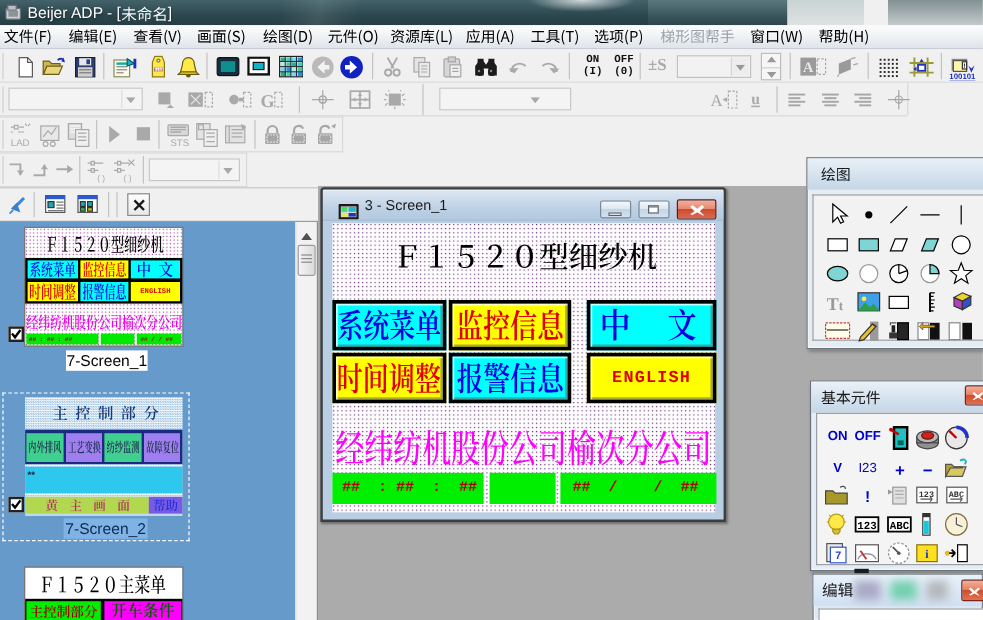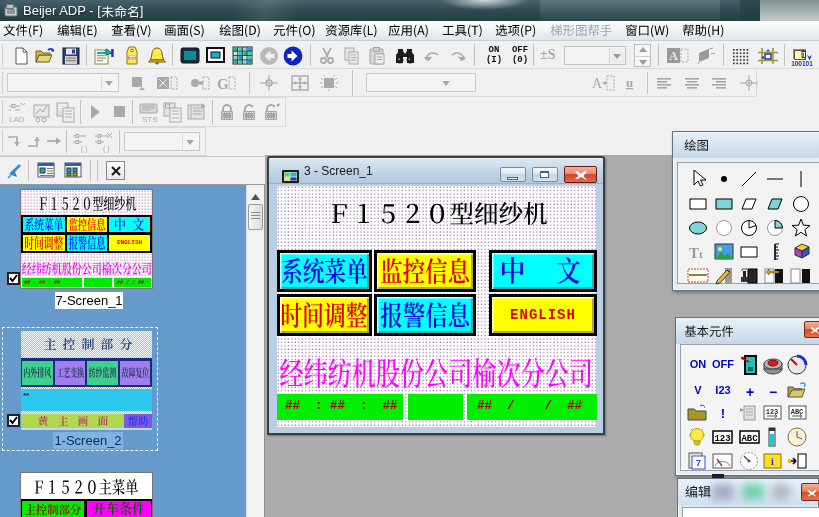--- a/index.html
+++ b/index.html
@@ -1,19 +1,19 @@
 <!DOCTYPE html>
 <html><head><meta charset="utf-8"><style>
 *{margin:0;padding:0;box-sizing:border-box}
 html,body{width:819px;height:517px;overflow:hidden;font-family:"Liberation Sans",sans-serif;background:#f0f0f0}
 .a{position:absolute}
 .sep{position:absolute;width:1px;background:#c3c3c3;top:3px;bottom:3px}
 svg{display:block}
 </style></head><body>
-<div class="a" style="left:0;top:0;width:760px;height:21px;background:linear-gradient(180deg,#44626a,#2c474e 60%,#263f45)">
+<div class="a" style="left:0;top:0;width:656px;height:21px;background:linear-gradient(180deg,#44626a,#2c474e 60%,#263f45)">
 <div class="a" style="left:440px;top:0;width:90px;height:10px;background:radial-gradient(ellipse at 50% 0%,rgba(255,255,255,.75),rgba(255,255,255,0) 70%)"></div>
 <div class="a" style="left:540px;top:0;width:180px;height:21px;background:linear-gradient(180deg,rgba(130,160,160,.35),rgba(90,120,120,.12))"></div>
 <div class="a" style="left:100px;top:0;width:220px;height:21px;background:linear-gradient(100deg,rgba(255,255,255,0) 60%,rgba(255,255,255,.10) 75%,rgba(255,255,255,0) 90%)"></div>
 <div class="a" style="left:740px;top:0;width:79px;height:21px;background:linear-gradient(180deg,rgba(20,50,55,.5),rgba(20,50,55,.2))"></div>
 <svg class="a" style="left:4px;top:3px" width="15" height="15" viewBox="0 0 15 15">
       <rect x="1" y="4" width="12" height="9" rx="1" fill="#cfd3d6" stroke="#6a7277"></rect>
       <rect x="2.5" y="1.5" width="7" height="4" fill="#b9bfc3" stroke="#6a7277"></rect>
       <rect x="3" y="6" width="8" height="5" fill="#8c9499"></rect>
     </svg>
 <div class="a" style="left:23px;top:3px;height:15px;font-size:13px;color:#fff;text-shadow:0 1px 2px rgba(0,0,0,.6);display:flex;align-items:center;white-space:pre">Beijer ADP - [<svg style="position:relative;top:1px" width="39" height="14" viewBox="0 -11.4 39 13.6">
@@ -564,21 +564,21 @@
     <div class="a" style="left:103px;top:83px;width:28px;height:14px;background:#7a5ae0"></div>
     <svg style="position:absolute;left:107px;top:85px" width="20" height="10" viewBox="3.9 -84.3 192.8 92.8" preserveAspectRatio="none">
       <path d="M44.9 -36V-26.3H27.8L17.7 -30.5V4.5H19.1C22.9 4.5 27.1 2.4 27.1 1.6V-23.4H44.9V8.5H46.7C50.2 8.5 54.3 6.7 54.3 5.9V-23.4H72.7V-6.9C72.7 -5.7 72.4 -5.1 70.8 -5.1C68.9 -5.1 61 -5.6 61 -5.7V-4.3C65.1 -3.7 66.9 -2.6 68.2 -1.4C69.4 -0.2 69.7 1.8 69.9 4.4C80.9 3.5 82.3 0 82.3 -5.9V-21.5C84.5 -21.9 86.2 -22.9 86.9 -23.8L76.2 -31.8L71.6 -26.3H54.3V-32.3C56.7 -32.6 57.4 -33.6 57.6 -34.8ZM24.9 -84.3V-74.2H5.3L6.1 -71.3H24.9V-62.8H8.2L9 -59.9H24.9V-58.3C24.9 -55.8 24.7 -53.3 24.4 -51H3.9L4.7 -48.2H23.8C21.8 -40.7 17 -34.3 6.6 -29.3L7.5 -28.1C23.1 -32.6 30.1 -39.6 32.8 -48.2H53.1C54.5 -48.2 55.5 -48.7 55.8 -49.8C52.2 -53.2 46.2 -58.2 46.2 -58.2L40.8 -51H33.5C33.9 -53.3 34.2 -55.8 34.2 -58.3V-59.9H50.3C51.6 -59.9 52.6 -60.4 52.9 -61.5C49.5 -64.7 43.9 -69.3 43.9 -69.3L39 -62.8H34.2V-71.3H52.8C54.2 -71.3 55.2 -71.8 55.5 -72.9C52 -76.3 46.1 -81 46.1 -81L40.9 -74.2H34.2V-80.4C36.6 -80.8 37.3 -81.7 37.5 -83.1ZM59.3 -79.5V-31.3H60.8C65.2 -31.3 68 -33.4 68 -34.1V-76.6H81.9C80.1 -71.7 77.4 -65.2 75.6 -61.3C81.8 -56.9 84.7 -52.9 84.7 -48.3C84.7 -46.4 84.1 -45.5 83 -44.9C82.2 -44.4 81.5 -44.3 80.3 -44.3C78.8 -44.3 75.4 -44.3 73.3 -44.3V-42.9C75.6 -42.6 77.3 -42 78.1 -41.2C78.9 -40.2 79.3 -37.6 79.3 -35.6C89.2 -35.9 92.8 -39.6 92.7 -46.2C92.6 -51.8 88.5 -57.4 78.1 -61.5C82.2 -64.9 87.2 -70.9 90.2 -74.5C92.6 -74.5 94 -74.7 94.8 -75.5L86.6 -84L81.7 -79.5H69.3L59.3 -83.5Z M159.7 -83.3C159.7 -74.4 159.8 -66.1 159.6 -58.2H145.2L146.1 -55.4H159.5C158.6 -29.6 154 -9.1 131 6.8L132.2 8.4C162.2 -6.4 167.7 -28.1 168.9 -55.4H183.4C182.6 -25.5 180.9 -7.4 177.4 -4.1C176.4 -3.1 175.5 -2.8 173.7 -2.8C171.5 -2.8 164.9 -3.4 160.8 -3.8L160.7 -2.2C164.7 -1.4 168.5 -0.1 170.1 1.4C171.5 2.7 171.9 5 171.9 7.9C177.1 8 181.3 6.5 184.4 3.3C189.5 -2.1 191.5 -19.5 192.4 -53.9C194.6 -54.2 195.9 -54.8 196.7 -55.7L187.5 -63.6L182.4 -58.2H169C169.2 -64.9 169.2 -71.9 169.3 -79.2C171.7 -79.6 172.7 -80.5 172.9 -82ZM119.3 -73H134.4V-55.7H119.3ZM102.1 -10.5 106.6 1.4C107.7 1.1 108.8 0.2 109.3 -1.1C128.5 -8.1 142.2 -13.9 151.6 -18.2L151.4 -19.6L143.2 -17.9V-71.4C145.2 -71.8 146.7 -72.6 147.3 -73.4L138.1 -80.8L133.4 -75.9H120.5L110.7 -80.2V-11.9ZM119.3 -52.8H134.4V-35.3H119.3ZM119.3 -32.4H134.4V-16.2L119.3 -13.4Z" fill="#2233dd"></path>
     </svg>
   </div>
 <div class="a" style="left:7px;top:414px;width:13px;height:13px;background:#fff;border:2px solid #222">
     <svg width="9" height="9" viewBox="0 0 9 9">
       <path d="M1 4l2.5 3L8 1" stroke="#000" stroke-width="2" fill="none"></path>
     </svg>
   </div>
-<div class="a" style="left:53px;top:432px;width:70px;height:17px;background:#7fb2e5;color:#102a50;font-size:13px;text-align:center;line-height:17px">1-Screen_2</div>
+<div class="a" style="left:53px;top:432px;width:70px;height:17px;background:#7fb2e5;color:#102a50;font-size:13px;text-align:center;line-height:17px">7-Screen_2</div>
 <div class="a" style="left:21px;top:473px;width:131px;height:44px;background:#fff;outline:1px solid #777">
     <svg style="position:absolute;left:14px;top:6px" width="103" height="16" viewBox="21.6 -84.2 775.0 92.5" preserveAspectRatio="none">
       <path d="M21.6 -71.5 31.7 -70.8C31.8 -60.7 31.8 -50.3 31.8 -40.1V-34.8C31.8 -24.5 31.8 -14.2 31.7 -4.1L21.6 -3.3V0H53.5V-3.3L42.3 -4.2C42.2 -13.8 42.2 -23.9 42.2 -35.3H66L67.4 -24.9H71.3V-49.1H67.4L66 -39H42.2C42.2 -50.4 42.2 -61.1 42.3 -71.3H73.9L76.8 -56.5H82.2L81.3 -74.8H21.6Z M145.5 0H172.8V-3L156.3 -3.9L156.1 -24.5V-57.9L156.6 -75.1L155.1 -76.5L131.2 -70.1V-66.7L145.8 -69.3V-24.5L145.6 -3.9L128.5 -3V0Z M248.3 1.8C266.5 1.8 276.8 -8.6 276.8 -23.2C276.8 -36.6 268.6 -46.2 251.4 -46.2C245.2 -46.2 239.9 -44.8 235.2 -42.3L237 -66.4H274.3V-74.9H233.5L230.9 -38.5L233.1 -37.6C238.1 -40.5 242.5 -41.6 248 -41.6C258.9 -41.6 265.8 -35 265.8 -22.5C265.8 -9.3 258.7 -1.6 247.6 -1.6C243 -1.6 239.7 -2.3 236.6 -3.8C234.6 -15.4 232.6 -16.7 229.4 -16.7C227.4 -16.7 225.6 -15.7 224.9 -13.6C226.4 -3.9 235.4 1.8 248.3 1.8Z M325.6 0H376.1V-8.4H332.9C363.5 -35.7 372.2 -45 372.2 -57.1C372.2 -68.5 365 -76.6 349.5 -76.6C338.1 -76.6 328.6 -72.1 326.4 -61.9C327.3 -59.8 329.1 -58.6 331.2 -58.6C334.8 -58.6 336.3 -59.9 339 -72C341.5 -72.9 343.9 -73.2 346.6 -73.2C356.3 -73.2 361.4 -66.5 361.4 -57.2C361.4 -45.2 355.2 -37.3 325.6 -5.8Z M450 1.8C464.4 1.8 478.2 -9.6 478.2 -37.4C478.2 -65.4 464.4 -76.6 450 -76.6C435.5 -76.6 421.8 -65.4 421.8 -37.4C421.8 -9.6 435.5 1.8 450 1.8ZM450 -1.5C441.1 -1.5 432.8 -10.3 432.8 -37.4C432.8 -64.5 441.1 -73.3 450 -73.3C458.8 -73.3 467.2 -64.4 467.2 -37.4C467.2 -10.4 458.8 -1.5 450 -1.5Z M534.6 -83.9 533.8 -83C540.5 -78.8 548.8 -71.2 551.9 -64.7C561.5 -59.8 565.5 -79.3 534.6 -83.9ZM503.9 0.8 504.7 3.7H593.6C595 3.7 596 3.2 596.3 2.1C592.3 -1.5 585.8 -6.4 585.8 -6.4L580 0.8H554.1V-28.9H584.9C586.3 -28.9 587.4 -29.4 587.6 -30.4C583.7 -33.9 577.5 -38.7 577.5 -38.7L572 -31.8H554.1V-57.5H589.2C590.6 -57.5 591.6 -58 591.9 -59.1C587.9 -62.6 581.4 -67.5 581.4 -67.5L575.8 -60.4H510.6L511.5 -57.5H545.6V-31.8H514.8L515.6 -28.9H545.6V0.8Z M617.8 -50.3 616.7 -49.7C620.3 -45.6 624.1 -39.1 624.6 -33.7C632 -27.7 639.2 -43.2 617.8 -50.3ZM641.1 -53.3 640 -52.7C642.7 -49.1 645.6 -43.3 645.9 -38.5C652.8 -32.7 660.5 -46.7 641.1 -53.3ZM678.1 -65.9C662.9 -61.4 634.3 -56.8 610.9 -55.3L611.1 -53.4C635.3 -53.2 662.4 -55.5 680.4 -58.6C683 -57.5 684.9 -57.5 685.9 -58.3ZM674.5 -55C670.5 -46.2 665.1 -37.1 660.6 -31.8L661.9 -30.6C668.4 -34.7 675.5 -41.2 681.1 -48.3C683.2 -47.9 684.5 -48.6 685 -49.6ZM645.6 -36.4V-26.7H605L605.8 -23.8H638.2C630.5 -12.9 618 -2.6 603.5 4L604.3 5.6C621.5 0.1 635.8 -8.3 645.6 -19.2V8.2H647.1C650.1 8.2 653.7 6.6 653.7 5.7V-23.8H654.7C662.2 -10.8 675 -1.2 689.5 4C690.5 0 693.1 -2.7 696.5 -3.4L696.6 -4.5C682.4 -7.3 666.4 -14.4 657.3 -23.8H692.5C694 -23.8 695 -24.3 695.3 -25.4C691.6 -28.8 685.5 -33.5 685.5 -33.5L680.1 -26.7H653.7V-32.6C656.2 -32.9 657 -33.9 657.2 -35.3ZM659.1 -83.9V-73.6H639.2V-80.3C641.7 -80.7 642.6 -81.6 642.8 -83L631.4 -84V-73.6H603.8L604.6 -70.7H631.4V-61.5H632.9C635.8 -61.5 639.2 -62.9 639.2 -63.5V-70.7H659.1V-63.7H660.5C663.5 -63.7 666.9 -65 666.9 -65.7V-70.7H693.4C694.8 -70.7 695.8 -71.2 696.1 -72.3C692.5 -75.7 686.6 -80.3 686.6 -80.3L681.4 -73.6H666.9V-80.2C669.4 -80.6 670.3 -81.5 670.5 -82.9Z M725 -82.9 724 -82.2C728.5 -77.7 733.7 -70.4 735 -64.4C743.4 -58.6 749.5 -75.9 725 -82.9ZM774.5 -46.4H754V-59.3H774.5ZM774.5 -43.4V-30H754V-43.4ZM724.9 -46.4V-59.3H745.8V-46.4ZM724.9 -43.4H745.8V-30H724.9ZM786.1 -22 780.3 -14.9H754V-27H774.5V-22.9H775.8C778.6 -22.9 782.5 -24.8 782.6 -25.6V-58C784.6 -58.4 786.1 -59.1 786.7 -59.9L777.7 -66.8L773.5 -62.2H757.8C763.3 -66.1 769.3 -71.6 774.3 -77.4C776.5 -77.1 777.8 -77.9 778.4 -78.8L767.2 -84.2C763.5 -76 758.7 -67.4 754.8 -62.2H725.6L717 -66V-21.9H718.2C721.5 -21.9 724.9 -23.7 724.9 -24.5V-27H745.8V-14.9H703.3L704.2 -12H745.8V8.3H747.1C751.4 8.3 754 6.4 754 5.8V-12H793.9C795.3 -12 796.3 -12.5 796.6 -13.6C792.6 -17.1 786.1 -22 786.1 -22Z" fill="#000"></path>
     </svg>
     <div class="a" style="left:0px;top:26px;width:131px;height:18px;background:#000"></div>
     <div class="a" style="left:1px;top:28px;width:62px;height:16px;background:#00ee00"></div>
     <svg style="position:absolute;left:4px;top:31px" width="56" height="11" viewBox="3.6 -85.1 494.4 93.7" preserveAspectRatio="none">
       <path d="M34.1 -84.1 33.3 -83.2C39.8 -78.9 47.6 -71.1 50.5 -64.4C61.5 -58.7 66.7 -80.5 34.1 -84.1ZM3.6 1 4.4 3.9H93.8C95.2 3.9 96.3 3.4 96.6 2.3C92.1 -1.6 85 -6.9 85 -6.9L78.7 1H55V-28.9H85.3C86.8 -28.9 87.9 -29.4 88.1 -30.5C83.9 -34.2 77.1 -39.3 77.1 -39.3L71.1 -31.7H55V-57.4H89.5C90.9 -57.4 91.9 -57.9 92.2 -59C88 -62.8 80.9 -68.1 80.9 -68.1L74.7 -60.3H10.3L11.1 -57.4H44.6V-31.7H14.5L15.3 -28.9H44.6V1Z M165.3 -55.5 153.8 -60.9C149.6 -50.4 142.9 -40.6 136.6 -34.9L137.8 -33.7C146.3 -37.8 154.8 -44.7 161.2 -54.1C163.3 -53.7 164.7 -54.4 165.3 -55.5ZM156.6 -84.4 155.7 -83.8C158.9 -80.1 162.1 -74 162.4 -68.7C170.8 -61.6 180 -78.8 156.6 -84.4ZM131.1 -68.1 126.5 -61.4H125.3V-80.5C127.7 -80.8 128.7 -81.7 129 -83.2L116.2 -84.5V-61.4H103.3L104.1 -58.5H116.2V-37.9C110.3 -36 105.4 -34.5 102.3 -33.8L106.5 -22.7C107.6 -23.1 108.5 -24.3 108.8 -25.5L116.2 -29.8V-5C116.2 -3.7 115.7 -3.2 114 -3.2C112 -3.2 102.6 -3.8 102.6 -3.8V-2.3C107.1 -1.6 109.3 -0.5 110.8 1.1C112.1 2.7 112.6 5.1 112.9 8.3C124 7.2 125.3 2.9 125.3 -4.1V-35.5C130.7 -39 135.2 -42.1 138.9 -44.6L138.5 -45.8C134.1 -44.1 129.6 -42.5 125.3 -41V-58.5H135.9C134.9 -57.1 134.6 -55.4 135.4 -53.7C137 -50.6 141.4 -50.7 143.3 -52.9C145.1 -55 146 -58.9 145.3 -64H184L181.8 -54.4C178.5 -56.4 174.2 -58.3 168.7 -59.8L167.7 -59C173.3 -53.5 181 -44.7 184 -38C191.6 -33.9 196.3 -44.1 184.2 -52.9C187.2 -55.8 191 -59.7 193.4 -62.3C195.3 -62.4 196.4 -62.6 197.2 -63.4L188.5 -71.8L183.5 -66.8H144.8C144.4 -68.5 143.8 -70.4 143.1 -72.3L141.5 -72.4C142.3 -68.4 140.3 -63.3 138.5 -61C135.4 -64.2 131.1 -68.1 131.1 -68.1ZM181.3 -38.4 175.6 -31.2H140.2L141 -28.3H159.7V1.3H132.5L133.3 4.2H194.5C196 4.2 197 3.7 197.3 2.6C193.3 -1 186.9 -6 186.9 -6L181.2 1.3H169.2V-28.3H188.8C190.3 -28.3 191.3 -28.8 191.6 -29.9C187.7 -33.5 181.3 -38.4 181.3 -38.4Z M265.2 -76.4V-13H266.9C270 -13 273.6 -14.7 273.6 -15.7V-72.6C276.1 -72.9 276.9 -73.9 277.1 -75.2ZM283.2 -82.7V-4C283.2 -2.6 282.7 -2 281.1 -2C279.1 -2 269.4 -2.7 269.4 -2.7V-1.2C273.9 -0.6 276.1 0.5 277.6 1.9C279.1 3.4 279.6 5.5 279.8 8.4C290.7 7.4 292 3.4 292 -3.3V-78.7C294.5 -79 295.5 -80 295.7 -81.4ZM208 -36.4V1.1H209.3C212.9 1.1 216.7 -0.9 216.7 -1.7V-33.5H227.4V8.3H229.1C232.5 8.3 236.3 6.1 236.3 5V-33.5H247.2V-11C247.2 -9.9 246.9 -9.4 245.7 -9.4C244.4 -9.4 240 -9.8 240 -9.8V-8.3C242.6 -7.8 243.9 -6.8 244.6 -5.6C245.5 -4.2 245.7 -2 245.8 0.6C254.9 -0.3 256.1 -3.9 256.1 -10.1V-31.9C258.1 -32.2 259.6 -33.2 260.2 -33.9L250.4 -41.2L246.2 -36.4H236.3V-48.2H259.8C261.2 -48.2 262.2 -48.7 262.4 -49.8C258.8 -53.1 252.8 -57.8 252.8 -57.8L247.6 -51H236.3V-64.2H257C258.4 -64.2 259.5 -64.7 259.7 -65.8C256.1 -69.2 250.2 -73.9 250.2 -73.9L245.1 -67.1H236.3V-79.8C238.9 -80.2 239.7 -81.2 239.9 -82.6L227.4 -83.9V-67.1H217.2C218.8 -69.8 220.3 -72.7 221.6 -75.7C223.8 -75.7 224.9 -76.5 225.3 -77.7L212.9 -81.3C211.2 -71.3 208 -60.8 204.6 -53.9L206.1 -53C209.5 -56 212.6 -59.8 215.5 -64.2H227.4V-51H202.9L203.6 -48.2H227.4V-36.4H217.2L208 -40.2Z M322.3 -84.3 321.3 -83.7C324 -80.7 326.6 -75.5 326.6 -71.1C334.6 -64.4 343.9 -80.2 322.3 -84.3ZM347.9 -76.2 342.4 -69.4H305.6L306.4 -66.5H355C356.4 -66.5 357.4 -67 357.7 -68.1C353.9 -71.5 347.9 -76.2 347.9 -76.2ZM313.9 -63.9 312.7 -63.4C315.2 -58.7 317.8 -51.5 317.7 -45.8C325 -38.6 334.2 -53.9 313.9 -63.9ZM350.1 -49.9 344.6 -42.9H336.6C341.3 -48.3 346.1 -55 348.6 -59.1C350.8 -58.9 351.9 -59.9 352.2 -60.9L339.4 -65.3C338.6 -60.2 336.4 -50.1 334.3 -42.9H304.1L304.9 -40H357.4C358.8 -40 359.9 -40.5 360.1 -41.6C356.3 -45.1 350.1 -49.9 350.1 -49.9ZM321.2 -4.8V-26.6H340.6V-4.8ZM312.5 -33.5V6.8H314C318.5 6.8 321.2 5.1 321.2 4.4V-2H340.6V4.9H342.2C346.7 4.9 349.8 3 349.8 2.6V-26C351.9 -26.4 352.9 -26.9 353.5 -27.8L344.7 -34.6L340.3 -29.5H322.4ZM361.2 -81V8.6H362.8C367.5 8.6 370.3 6.3 370.3 5.6V-73H383.3C381.2 -64.5 377.5 -52 375 -45.2C383 -37.6 386.2 -29.7 386.2 -22.1C386.2 -18.4 385.3 -16.4 383.4 -15.4C382.5 -15 381.9 -14.9 380.8 -14.9C379 -14.9 374.5 -14.9 371.9 -14.9V-13.4C374.7 -13 376.8 -12.2 377.7 -11.2C378.7 -10 379.2 -6.6 379.2 -3.9C391.1 -4.2 395.3 -9.6 395.2 -19.6C395.2 -28.3 390.2 -37.9 377.5 -45.5C382.8 -52.1 389.7 -63.8 393.4 -70.5C395.8 -70.5 397.2 -70.8 398 -71.7L388.2 -81L382.8 -75.9H371.7Z M447.1 -78.9 433.7 -84.1C429 -68.6 418.1 -49.5 402.7 -37.6L403.7 -36.5C423 -45.9 436.1 -62.9 443.2 -77.4C445.7 -77.3 446.6 -77.9 447.1 -78.9ZM467.5 -82.7 460.1 -85.1 459.1 -84.6C464.1 -61.5 473.7 -46.6 489.8 -36.9C491.2 -40.6 494.5 -44 497.8 -45L498 -46.1C482.8 -52 470.1 -64 464.1 -77.7C465.6 -79.6 466.8 -81.3 467.5 -82.7ZM448.2 -43.3H417.2L418.1 -40.4H437.4C436.5 -25.9 433.1 -8.2 407 7.2L408.1 8.6C440.3 -4.9 445.9 -23.7 447.9 -40.4H468.1C467.1 -20.1 465.3 -6.1 462.2 -3.4C461.2 -2.6 460.3 -2.4 458.5 -2.4C456.1 -2.4 448.2 -3 443.3 -3.4L443.2 -1.9C447.7 -1.1 452.2 0.3 454 1.8C455.7 3.2 456.2 5.7 456.2 8.4C461.9 8.4 466 7.2 469.1 4.5C474.2 0 476.5 -14.8 477.6 -39C479.8 -39.2 481 -39.8 481.7 -40.6L472.4 -48.6L467.1 -43.3Z" fill="#a00000"></path>
     </svg>
     <div class="a" style="left:66px;top:28px;width:64px;height:16px;background:#ff00ff"></div>
@@ -780,21 +780,21 @@
       <rect x="3" y="10" width="18" height="5" fill="#909090" stroke="#444"></rect>
       <ellipse cx="12" cy="10" rx="9" ry="5" fill="#b8b8b8" stroke="#444"></ellipse>
       <ellipse cx="12" cy="9" rx="5" ry="3" fill="#d02020" stroke="#701010"></ellipse>
     </svg>
     <svg class="a" style="left:110px;top:36px" width="24" height="22" viewBox="0 0 24 22">
       <circle cx="11" cy="11" r="9" fill="#e8e8e8" stroke="#333"></circle>
       <path d="M11 11L5 5" stroke="#c00" stroke-width="2"></path>
       <path d="M11 2a9 9 0 019 9" fill="none" stroke="#2233cc" stroke-width="3"></path>
     </svg>
     <div class="a" style="left:2px;top:66px;width:40px;text-align:center;font-size:11px;font-weight:bold;color:#0000cc;font-family:'Liberation Sans'">V</div>
-    <div class="a" style="left:27px;top:66px;width:40px;text-align:center;font-size:11px;font-weight:bold;color:#0000cc;font-family:'Liberation Sans'">I23</div>
+    <div class="a" style="left:27px;top:66px;width:40px;text-align:center;font-size:11px;font-weight:normal;color:#0000cc;font-family:'Liberation Sans'">I23</div>
     <div class="a" style="left:54px;top:66px;width:40px;text-align:center;font-size:14px;font-weight:bold;color:#0000cc;font-family:'Liberation Sans'">+</div>
     <div class="a" style="left:77px;top:66px;width:40px;text-align:center;font-size:14px;font-weight:bold;color:#0000cc;font-family:'Liberation Sans'">−</div>
     <svg class="a" style="left:110px;top:62px" width="24" height="22" viewBox="0 0 24 22">
       <path d="M2 17l3-8h14l-3 8z" fill="#d8c860" stroke="#555"></path>
       <path d="M2 17V7h5l2 2h7v1H6z" fill="#b8a030" stroke="#555"></path>
       <path d="M14 4c3-2 5-1 5 1l-1 2" fill="none" stroke="#18b2c8" stroke-width="1.5"></path>
     </svg>
     <svg class="a" style="left:10px;top:84px" width="24" height="22" viewBox="0 0 24 22">
       <path d="M2 18V7h6l2 2h10v9z" fill="#a8982a" stroke="#444"></path>
       <path d="M14 4c3-1.5 4.5-.5 4.5 1.5" fill="none" stroke="#444"></path>

